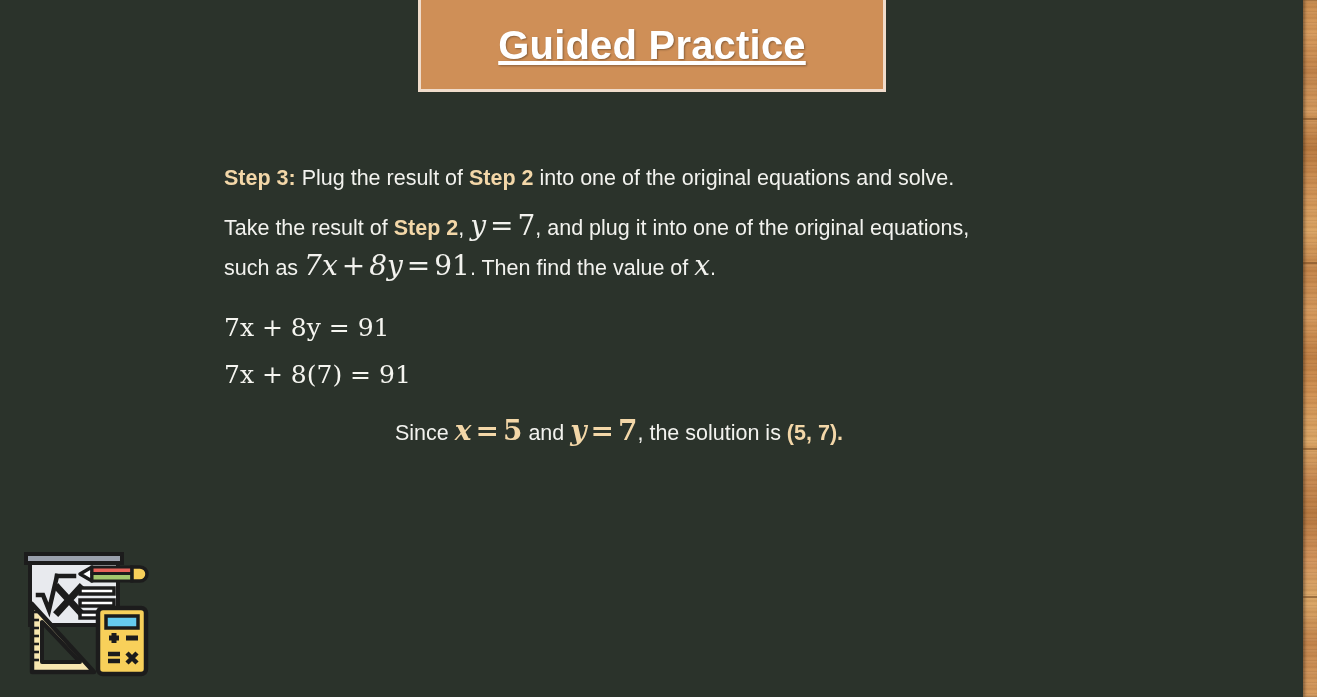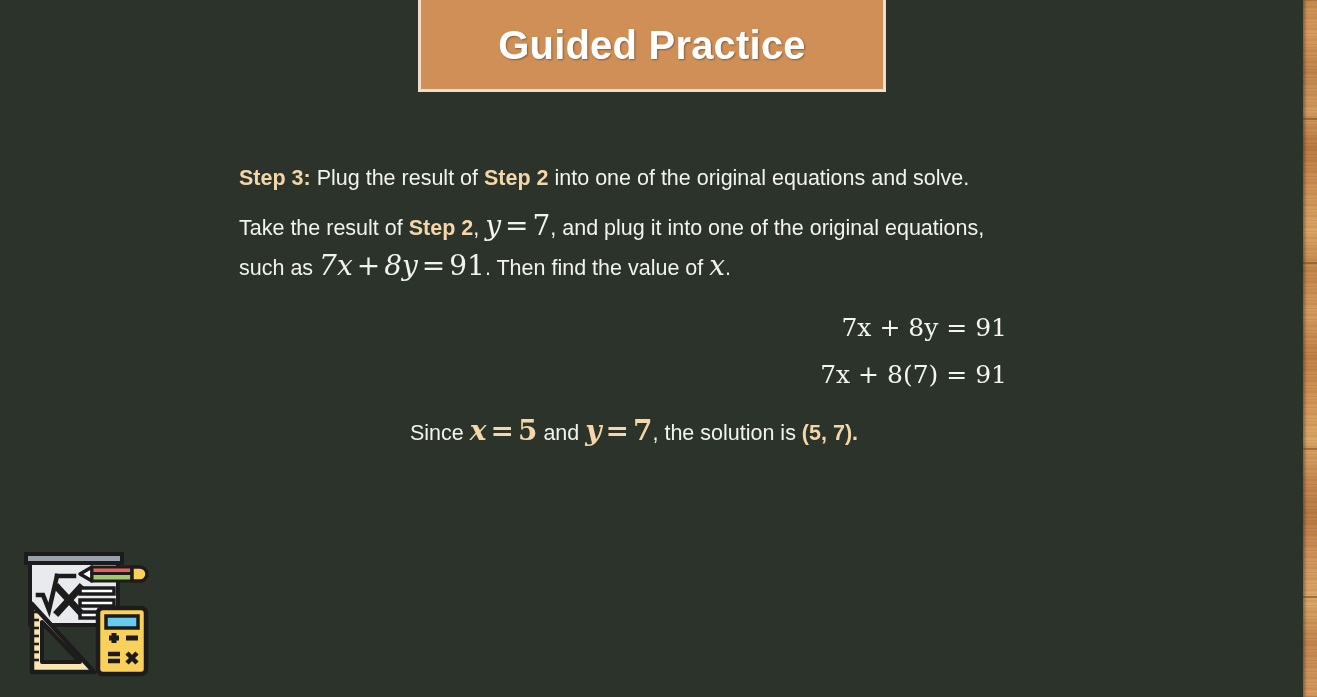--- a/index.html
+++ b/index.html
@@ -64,26 +64,27 @@
     align-items: center;
     justify-content: center;
   }
   .title-banner .title-text {
     color: #ffffff;
     font-size: 40px;
     font-weight: bold;
     letter-spacing: 0.2px;
     text-shadow: 1px 1px 2px rgba(0,0,0,0.35);
     padding-top: 6px;
+    text-decoration: underline;
   }
 
   
   .content {
     position: absolute;
-    left: 239px;
+    left: 224px;
     top: 160px;
     width: 790px;
   }
   .para {
     color: #f2f2ee;
     font-size: 21.5px;
     line-height: 37px;
     margin: 0 0 0 0;
   }
   .para + .para { margin-top: 10px; }
@@ -105,21 +106,21 @@
     color: #f3d7a8;
     font-weight: bold;
   }
 
   
   .eq-block {
     margin-top: 18px;
     margin-bottom: 14px;
   }
   .eq {
-    text-align: right;
+    text-align: left;
     color: #f5f5f0;
     font-family: "DejaVu Serif", "Liberation Serif", serif;
     font-size: 25px;
     line-height: 46.5px;
     white-space: nowrap;
     padding-right: 22px;
   }
 
   .tail { margin-top: 14px; }
   .tail .para { line-height: 38px; text-align: center; }

